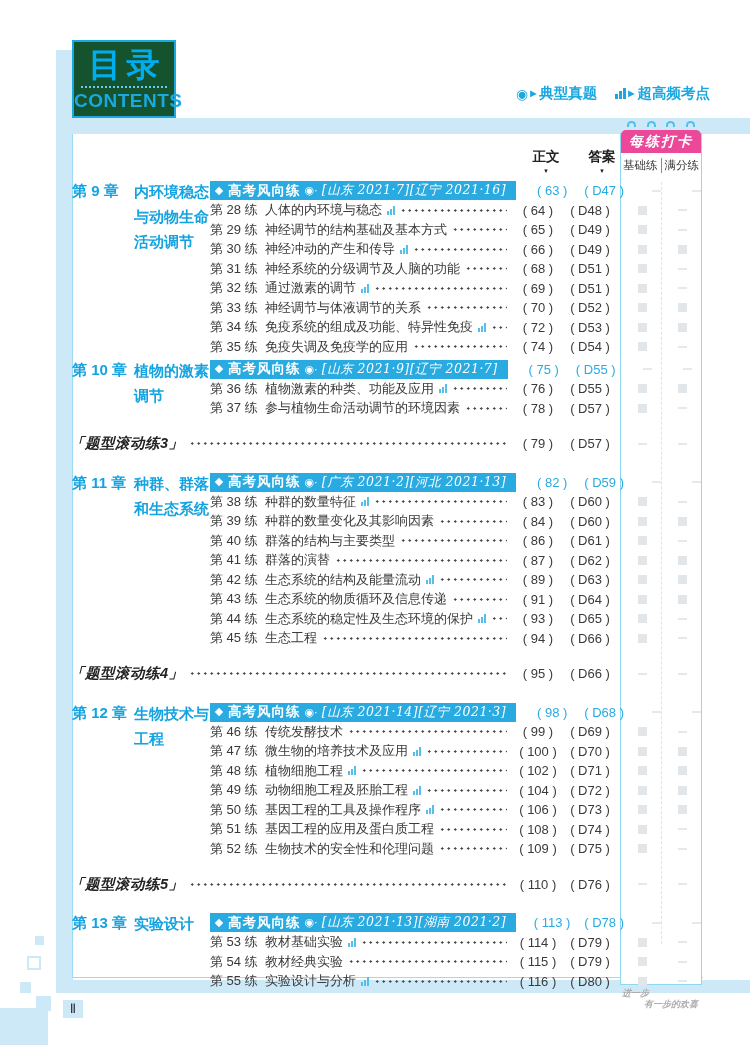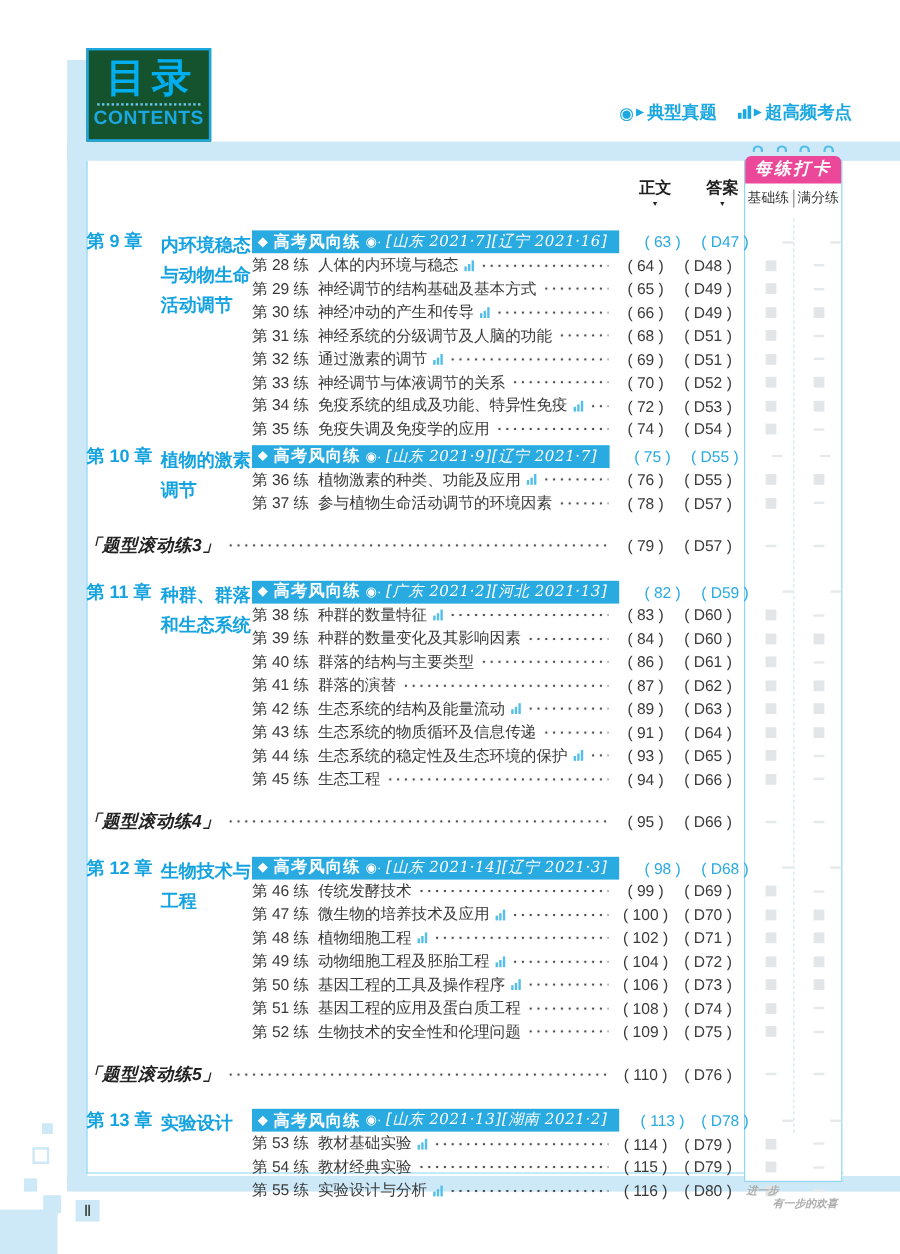--- a/index.html
+++ b/index.html
@@ -18,21 +18,21 @@
   .sq4{left:36px;top:996px;width:15px;height:15px;}
   .sq5{left:0;top:1008px;width:48px;height:37px;}
   .page-num{position:absolute;left:63px;top:1000px;width:20px;height:18px;background:#CDE9F8;
             color:#333;font-size:13px;line-height:18px;text-align:center;z-index:5;}
   
   .logo-box{position:absolute;left:72px;top:40px;width:104px;height:78px;background:#14532d;
             border:2px solid #1BA8E0;box-sizing:border-box;text-align:center;z-index:5;}
   .logo-title{font-size:33px;font-weight:900;color:#00AEEF;letter-spacing:5px;text-indent:5px;
               line-height:40px;margin-top:3px;}
   .logo-sep{border-top:2px dotted #6CC9EF;margin:1px 7px 2px;}
-  .logo-sub{font-size:16px;font-weight:bold;color:#1BA8E0;letter-spacing:0.5px;}
+  .logo-sub{font-size:19px;font-weight:bold;color:#1BA8E0;letter-spacing:0.5px;}
   
   .legend{position:absolute;top:84px;right:40px;display:flex;gap:18px;align-items:center;
           color:#1BA8E0;font-weight:bold;font-size:14.5px;z-index:5;}
   .legend .item{display:flex;align-items:center;}
   .legend .tri{font-size:8px;margin:0 3px 0 2px;}
   .target-glyph{font-size:14px;font-weight:normal;}
   .bars-icon{display:inline-flex;align-items:flex-end;gap:1px;}
   .bars-icon i{display:block;width:3px;background:#1BA8E0;}
   
   .col-head{position:absolute;top:148px;display:flex;flex-direction:column;align-items:center;
@@ -56,24 +56,24 @@
   .card-cols span:first-child{border-right:1px solid #8a8a8a;}
   .card-note{position:absolute;left:622px;top:988px;width:76px;z-index:6;color:#ADADAD;
              font-size:9px;font-style:italic;font-family:"DejaVu Serif",serif;line-height:11px;font-weight:bold;}
   .card-note .l2{text-align:right;}
   
   .toc{position:absolute;left:70px;top:176px;width:632px;z-index:4;}
   .section{position:relative;}
   .section.chapter{margin-top:19px;}
   .section.chapter.tight{margin-top:3px;}
   .section.rolling{margin-top:16px;}
-  .section:first-child{margin-top:16px;}
+  .section:first-child{margin-top:5px;}
   .chapter-head{position:absolute;left:2px;top:0;display:flex;color:#14A3E0;font-weight:bold;font-size:15px;}
   .chapter-label{width:62px;line-height:19.5px;white-space:nowrap;flex:none;}
-  .chapter-title{line-height:25px;}
+  .chapter-title{line-height:25px;font-family:Liberation Mono, monospace;}
   .row{height:19.5px;display:flex;align-items:center;font-size:13px;color:#3a3a3a;}
   .indent{width:140px;flex:none;}
   .prac-no{width:55px;flex:none;}
   .prac-title{flex:none;white-space:nowrap;}
   .mini-bars{display:inline-flex;align-items:flex-end;gap:1px;margin-left:5px;flex:none;}
   .mini-bars i{display:block;width:2px;background:#53BFEA;}
   .dots{flex:1;height:13px;margin:0 5px;
         background-image:radial-gradient(circle,#4a4a4a 1.1px,transparent 1.3px);
         background-size:6.5px 13px;background-repeat:repeat-x;background-position:left center;}
   .row.exam .dots{background-image:radial-gradient(circle,#29ABE2 1.1px,transparent 1.3px);}

